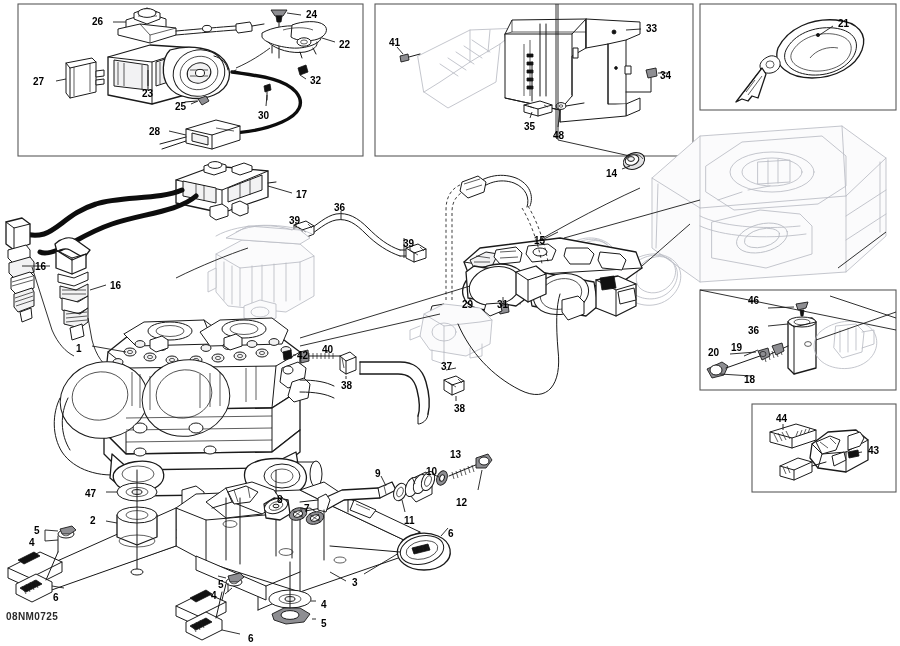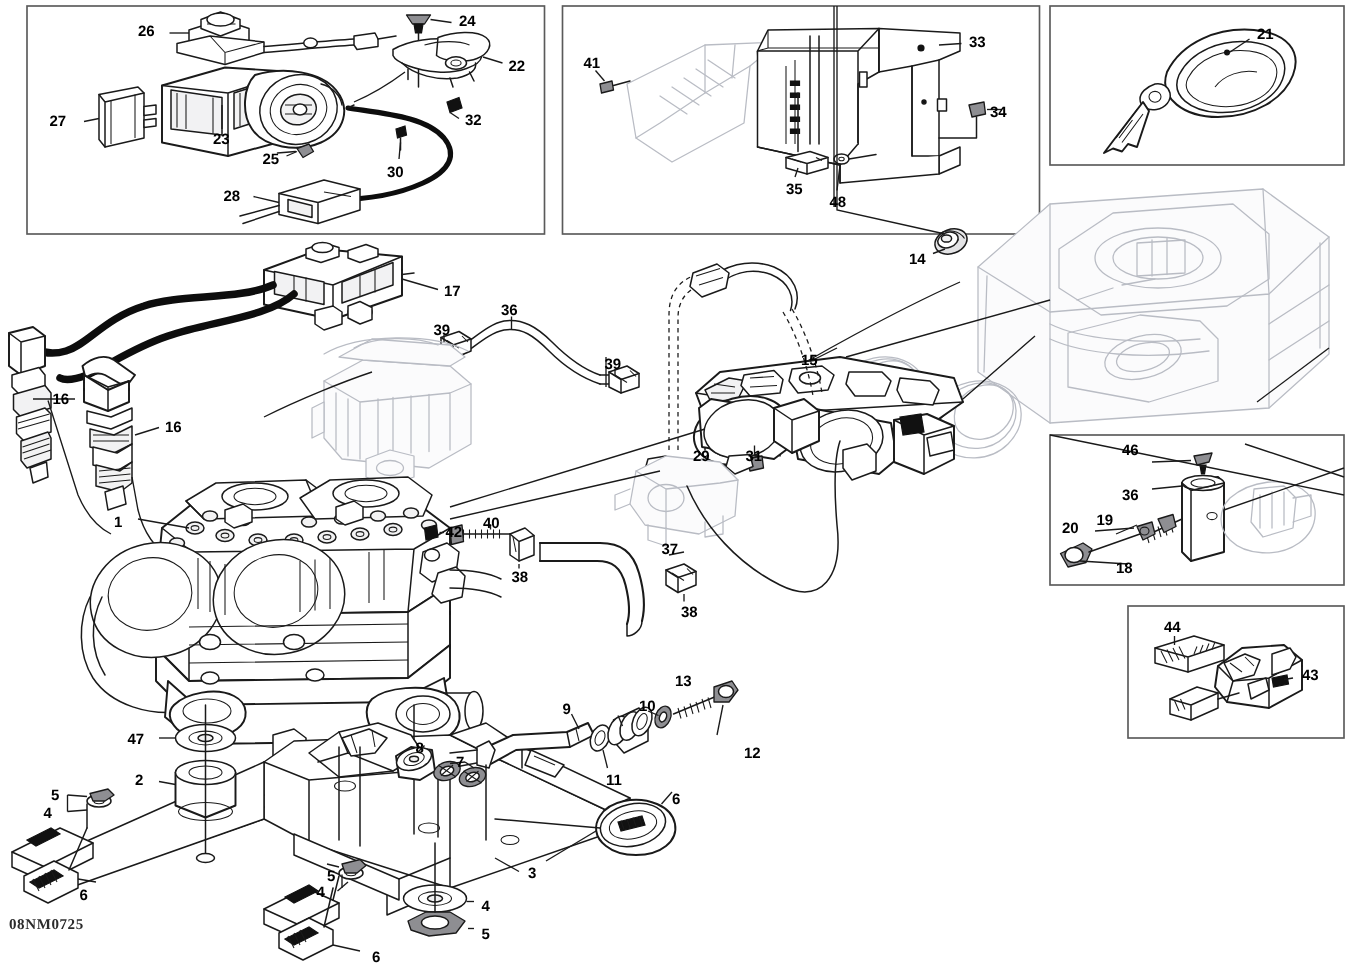--- a/index.html
+++ b/index.html
@@ -18,21 +18,21 @@
     font-weight:bold;
     color:#000;
     white-space:nowrap;
     line-height:1;
     letter-spacing:0px;
   }
   .lbl.n{font-size:10px;}
   .partno{
     position:absolute;
     left:6px;top:611px;
-    font-family:Liberation Serif, serif;
+    font-family:Liberation Sans, sans-serif;
     font-size:10px;
     font-weight:bold;
     color:#2b2b2b;
     letter-spacing:0.4px;
   }
 </style>
 </head>
 <body>
 
 <div id="sheet">
@@ -852,21 +852,21 @@
       <div class="lbl n" style="left: 218px; top: 580px;">5</div>
       <div class="lbl n" style="left: 321px; top: 619px;">5</div>
       <div class="lbl n" style="left: 53px; top: 593px;">6</div>
       <div class="lbl n" style="left: 248px; top: 634px;">6</div>
       <div class="lbl n" style="left: 448px; top: 529px;">6</div>
       <div class="lbl n" style="left: 304px; top: 504px;">7</div>
       <div class="lbl n" style="left: 277px; top: 495px;">8</div>
       <div class="lbl n" style="left: 375px; top: 469px;">9</div>
       <div class="lbl n" style="left: 406px; top: 467px; margin-left: 20px;">10</div>
       <div class="lbl n" style="left: 404px; top: 516px;">11</div>
-      <div class="lbl n" style="left: 496px; top: 498px;">12</div>
+      <div class="lbl n" style="left: 456px; top: 498px;">12</div>
       <div class="lbl n" style="left: 427px; top: 450px; margin-left: 23px;">13</div>
       <div class="lbl n" style="left: 606px; top: 169px;">14</div>
       <div class="lbl n" style="left: 534px; top: 236px;">15</div>
       <div class="lbl n" style="left: 35px; top: 262px;">16</div>
       <div class="lbl n" style="left: 110px; top: 281px;">16</div>
       <div class="lbl n" style="left: 296px; top: 190px;">17</div>
       <div class="lbl n" style="left: 744px; top: 375px;">18</div>
       <div class="lbl n" style="left: 731px; top: 343px; text-align: center;">19</div>
       <div class="lbl n" style="left: 708px; top: 348px;">20</div>
       <div class="lbl n" style="left: 838px; top: 19px;">21</div>

